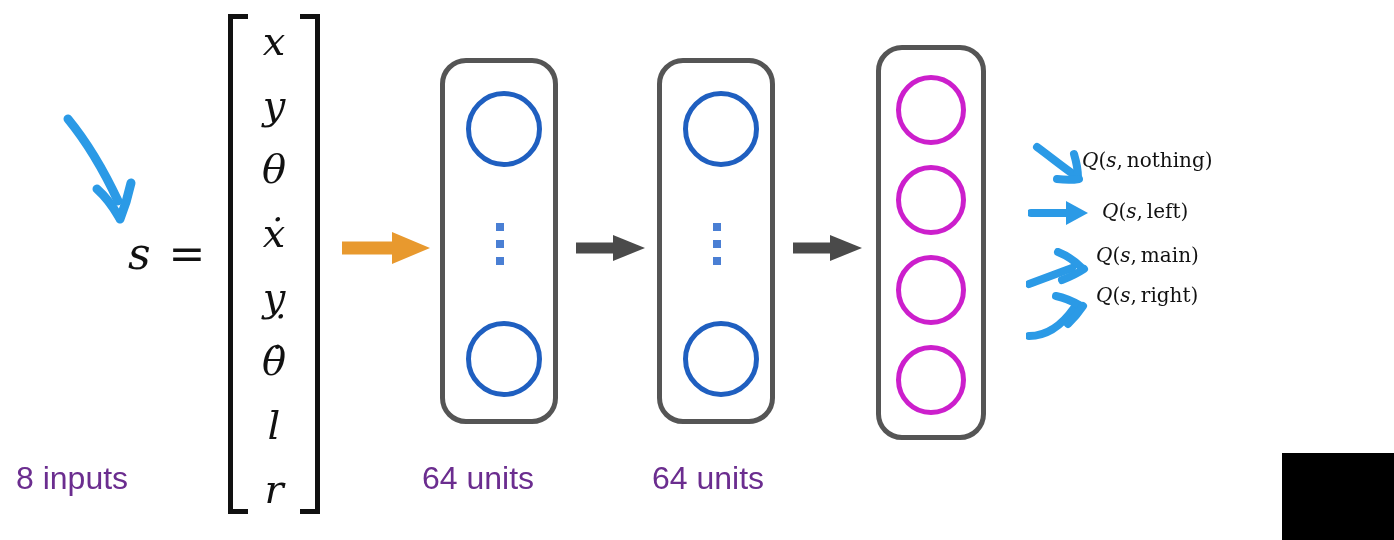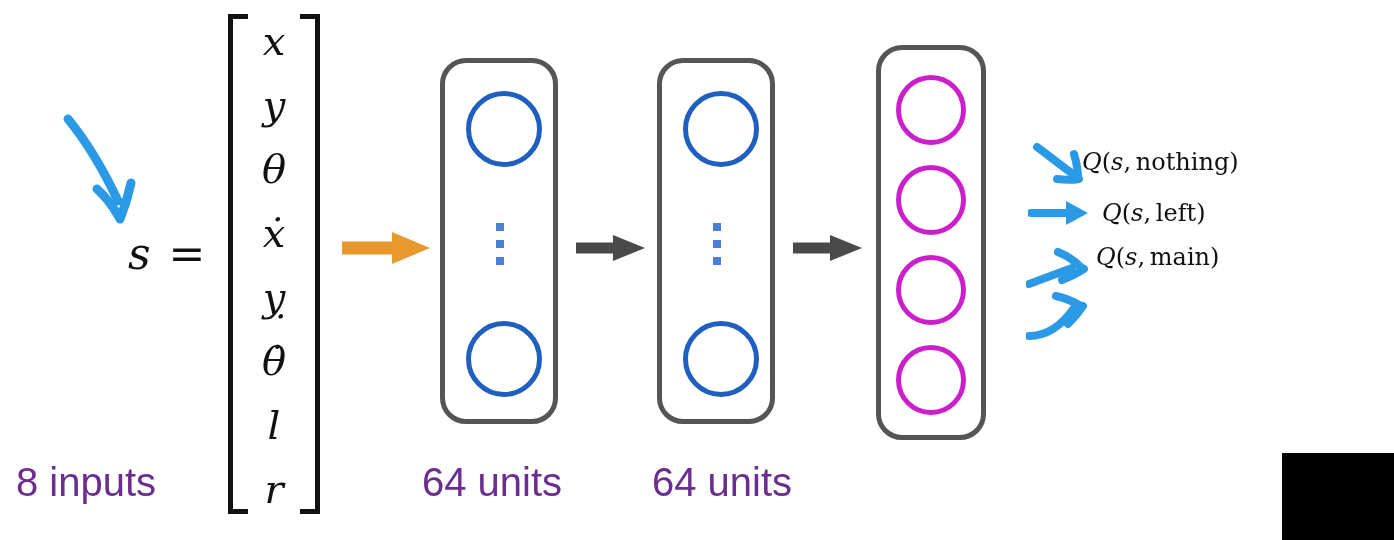--- a/index.html
+++ b/index.html
@@ -107,31 +107,31 @@
     background: #4a7fd4;
   }
 
   
   .gray-arrow { position: absolute; height: 30px; }
 
   
   .caption {
     position: absolute;
     font-family: "Liberation Sans", sans-serif;
-    font-size: 40px;
+    font-size: 32px;
     color: #6b2d8f;
     white-space: nowrap;
     top: 460px;
   }
 
   
   .q-label {
     position: absolute;
     font-family: "DejaVu Serif", serif;
-    font-size: 24px;
+    font-size: 20px;
     color: #111111;
     white-space: nowrap;
   }
   .q-label .qsym { font-style: italic; }
   .q-label .ssym { font-style: italic; }
 
   
   #black-patch {
     position: absolute;
     left: 1282px;
@@ -245,16 +245,19 @@
   </div>
 
   <div class="q-label" style="left:1102px; top:199px;">
     <span class="qsym">Q</span><span>(</span><span class="ssym">s</span><span>, </span><span>left</span><span>)</span>
   </div>
 
   <div class="q-label" style="left:1096px; top:243px;">
     <span class="qsym">Q</span><span>(</span><span class="ssym">s</span><span>, </span><span>main</span><span>)</span>
   </div>
 
+  <div class="q-label" style="left:1096px; top:283px;">
+    <span class="qsym">Q</span><span>(</span><span class="ssym">s</span><span>, </span><span>right</span><span>)</span>
+  </div>
 
   <div id="black-patch"></div>
 
 </div>
 
 </body></html>

